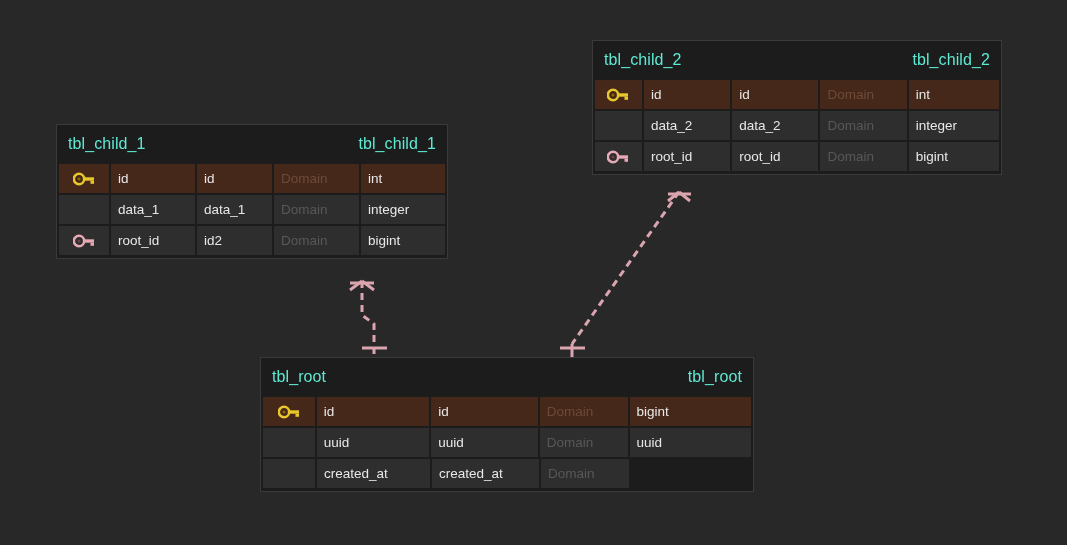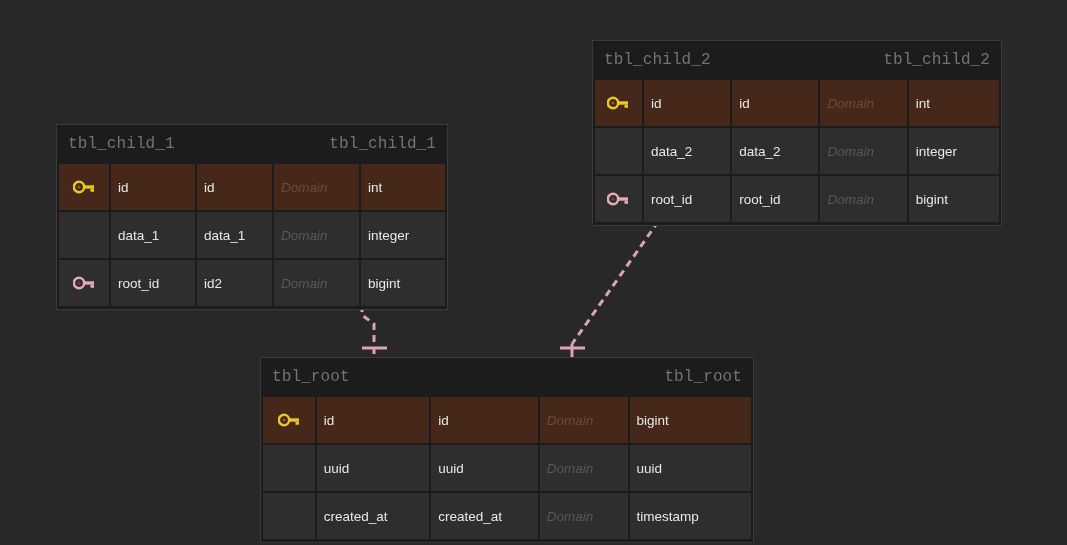--- a/index.html
+++ b/index.html
@@ -41,39 +41,38 @@
   .table-header {
     display: flex;
     align-items: center;
     justify-content: space-between;
     background: #1c1c1c;
     padding: 7px 11px 8px 11px;
     height: 39px;
   }
 
   .table-header span {
-    color: #737373;
+    color: #5eead4;
     font-size: 16px;
     letter-spacing: .1px;
     white-space: nowrap;
-    font-family: Liberation Mono, monospace;
   }
 
   .table-header .hdr-right { margin-left: 30px; }
 
   .table-body {
     display: flex;
     flex-direction: column;
     padding: 0 2px 3px 2px;
     gap: 2px;
   }
 
   .row {
     display: flex;
-    height: 46px;
+    height: 29px;
     gap: 2px;
   }
 
   .cell {
     background: #2e2e2e;
     display: flex;
     align-items: center;
     padding: 0 7px;
     color: #e8e8e8;
     font-size: 13.5px;
@@ -83,21 +82,20 @@
 
   .row.pk .cell { background: #46281a; }
 
   .cell.key-cell {
     justify-content: center;
     padding: 0;
   }
 
   .cell.domain-cell {
     color: #585858;
-    font-style: italic;
     font-size: 13.5px;
   }
 
   .row.pk .cell.domain-cell { color: #6d4a38; }
 
   
   .key-icon { display: block; }
 
   
   .tbl-child-1 .c-key    { width: 50px; }
@@ -280,19 +278,18 @@
         <div class="cell c-col">uuid</div>
         <div class="cell c-domain domain-cell">Domain</div>
         <div class="cell c-type">uuid</div>
       </div>
 
       <div class="row">
         <div class="cell c-key key-cell"></div>
         <div class="cell c-name">created_at</div>
         <div class="cell c-col">created_at</div>
         <div class="cell c-domain domain-cell">Domain</div>
-        <div class="cell c-type">timestamp</div>
       </div>
 
     </div>
   </div>
 
 </div>
 
 </body></html>

